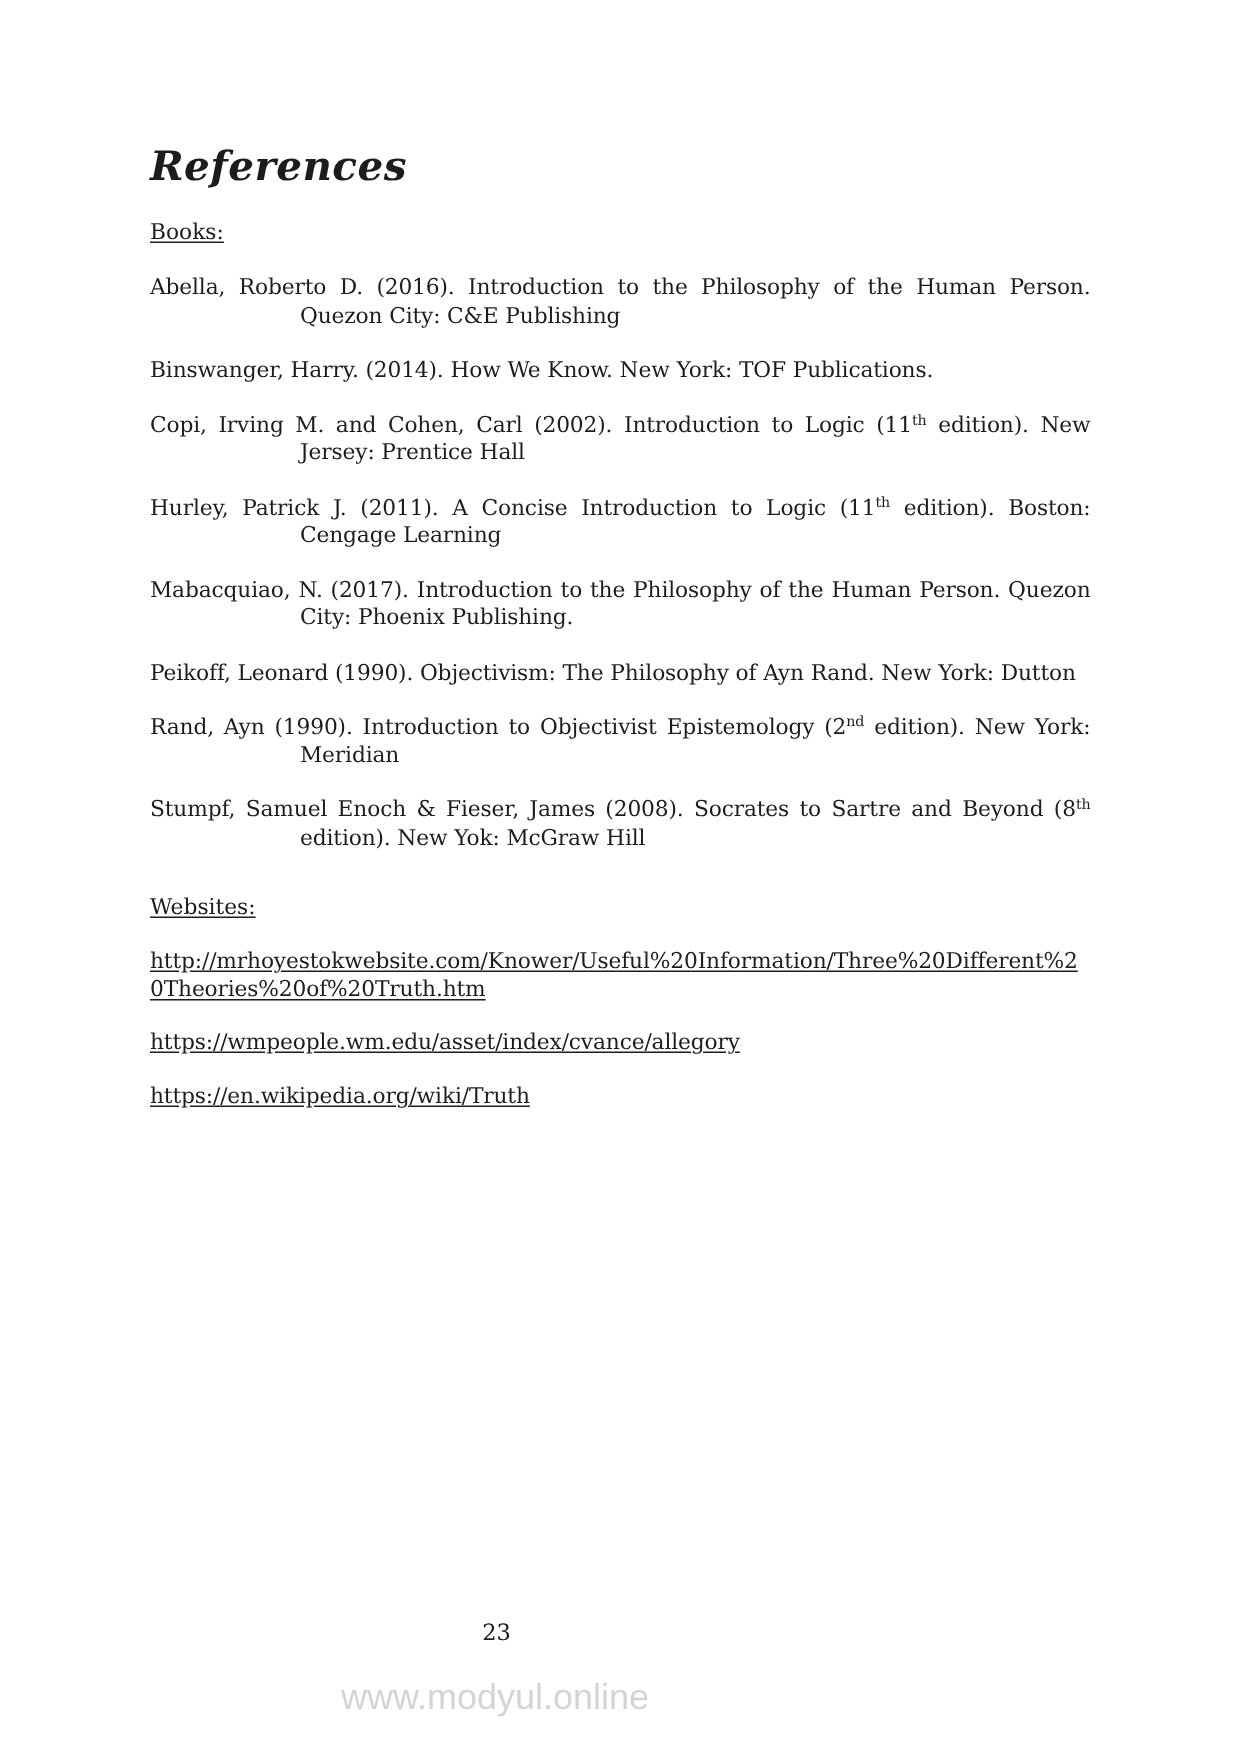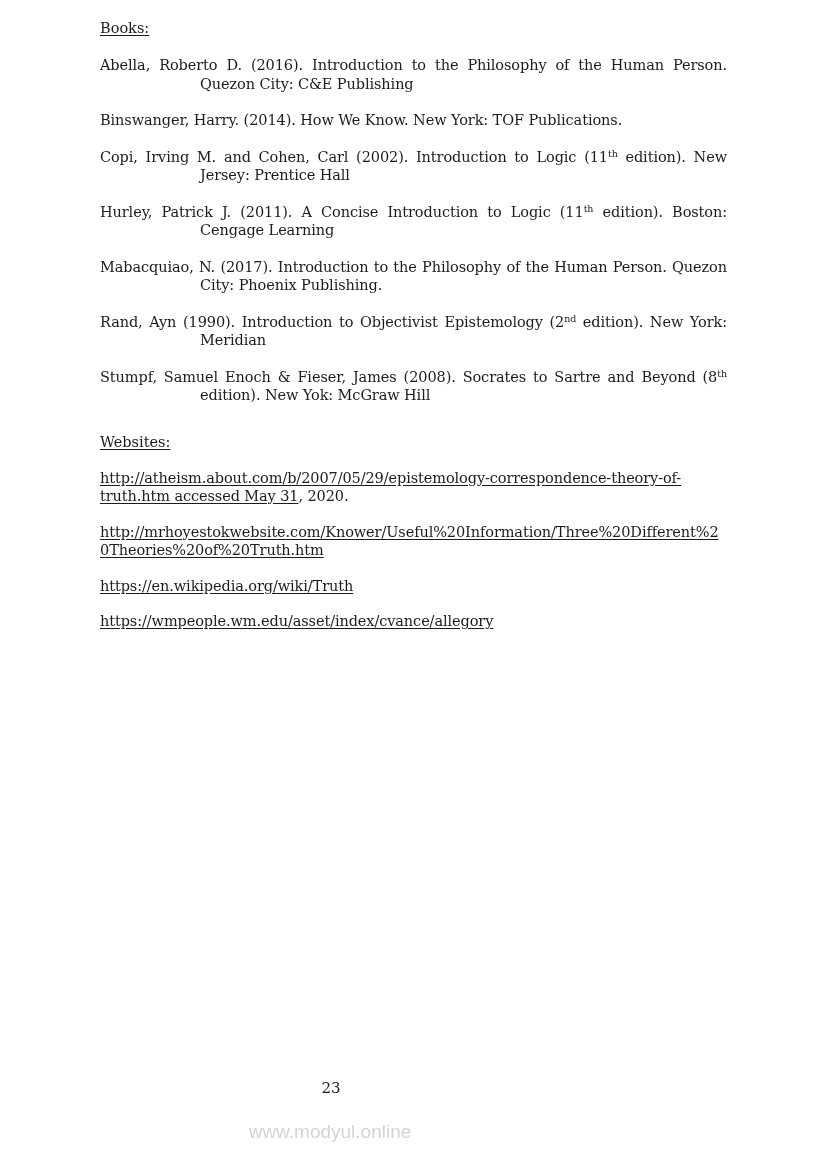--- a/index.html
+++ b/index.html
@@ -86,56 +86,57 @@
     line-height: 16px;
     color: #1c1c1c;
   }
   .watermark {
     position: absolute;
     top: 1122px;
     left: 0;
     width: 660px;
     text-align: center;
     font-family: "Liberation Sans", sans-serif;
-    font-size: 19px;
+    font-size: 24px;
     line-height: 20px;
     color: #d4d4d4;
   }
 </style>
 </head>
 <body>
 
 <div class="page">
   <div class="content">
 
+    <h1 class="doc-title">References</h1>
 
     <div class="section books">
       <div class="section-heading">
         <span class="hd">Books:</span>
       </div>
       <div id="book-entries">
           <p class="entry"><span>Abella, Roberto D. (2016). Introduction to the Philosophy of the Human Person. Quezon City: C&amp;E Publishing</span></p>
           <p class="entry"><span>Binswanger, Harry. (2014). How We Know. New York: TOF Publications.</span></p>
           <p class="entry"><span>Copi, Irving M. and Cohen, Carl (2002). Introduction to Logic (11</span><sup>th</sup><span> edition). New Jersey: Prentice Hall</span></p>
           <p class="entry"><span>Hurley, Patrick J. (2011). A Concise Introduction to Logic (11</span><sup>th</sup><span> edition). Boston: Cengage Learning</span></p>
           <p class="entry"><span>Mabacquiao, N. (2017). Introduction to the Philosophy of the Human Person. Quezon City: Phoenix Publishing.</span></p>
+          <p class="entry"><span>Peikoff, Leonard (1990). Objectivism: The Philosophy of Ayn Rand. New York: Dutton</span></p>
           <p class="entry"><span>Rand, Ayn (1990). Introduction to Objectivist Epistemology (2</span><sup>nd</sup><span> edition). New York: Meridian</span></p>
           <p class="entry"><span>Stumpf, Samuel Enoch &amp; Fieser, James (2008). Socrates to Sartre and Beyond (8</span><sup>th</sup><span> edition). New Yok: McGraw Hill</span></p>
         </div>
     </div>
 
     <div class="section websites">
       <div class="section-heading">
         <span class="hd">Websites:</span>
       </div>
       <div id="website-links">
-          <p class="link-para"><span class="link">http://atheism.about.com/b/2007/05/29/epistemology-correspondence-theory-of-truth.htm accessed May 31</span><span>, 2020.</span></p>
           <p class="link-para"><span class="link">http://mrhoyestokwebsite.com/Knower/Useful%20Information/Three%20Different%20Theories%20of%20Truth.htm</span></p>
+          <p class="link-para"><span class="link">https://wmpeople.wm.edu/asset/index/cvance/allegory</span></p>
           <p class="link-para"><span class="link">https://en.wikipedia.org/wiki/Truth</span></p>
-          <p class="link-para"><span class="link">https://wmpeople.wm.edu/asset/index/cvance/allegory</span></p>
         </div>
     </div>
 
   </div>
 
   <div class="page-number">23</div>
   <div class="watermark">www.modyul.online</div>
 </div>
 
 </body></html>

